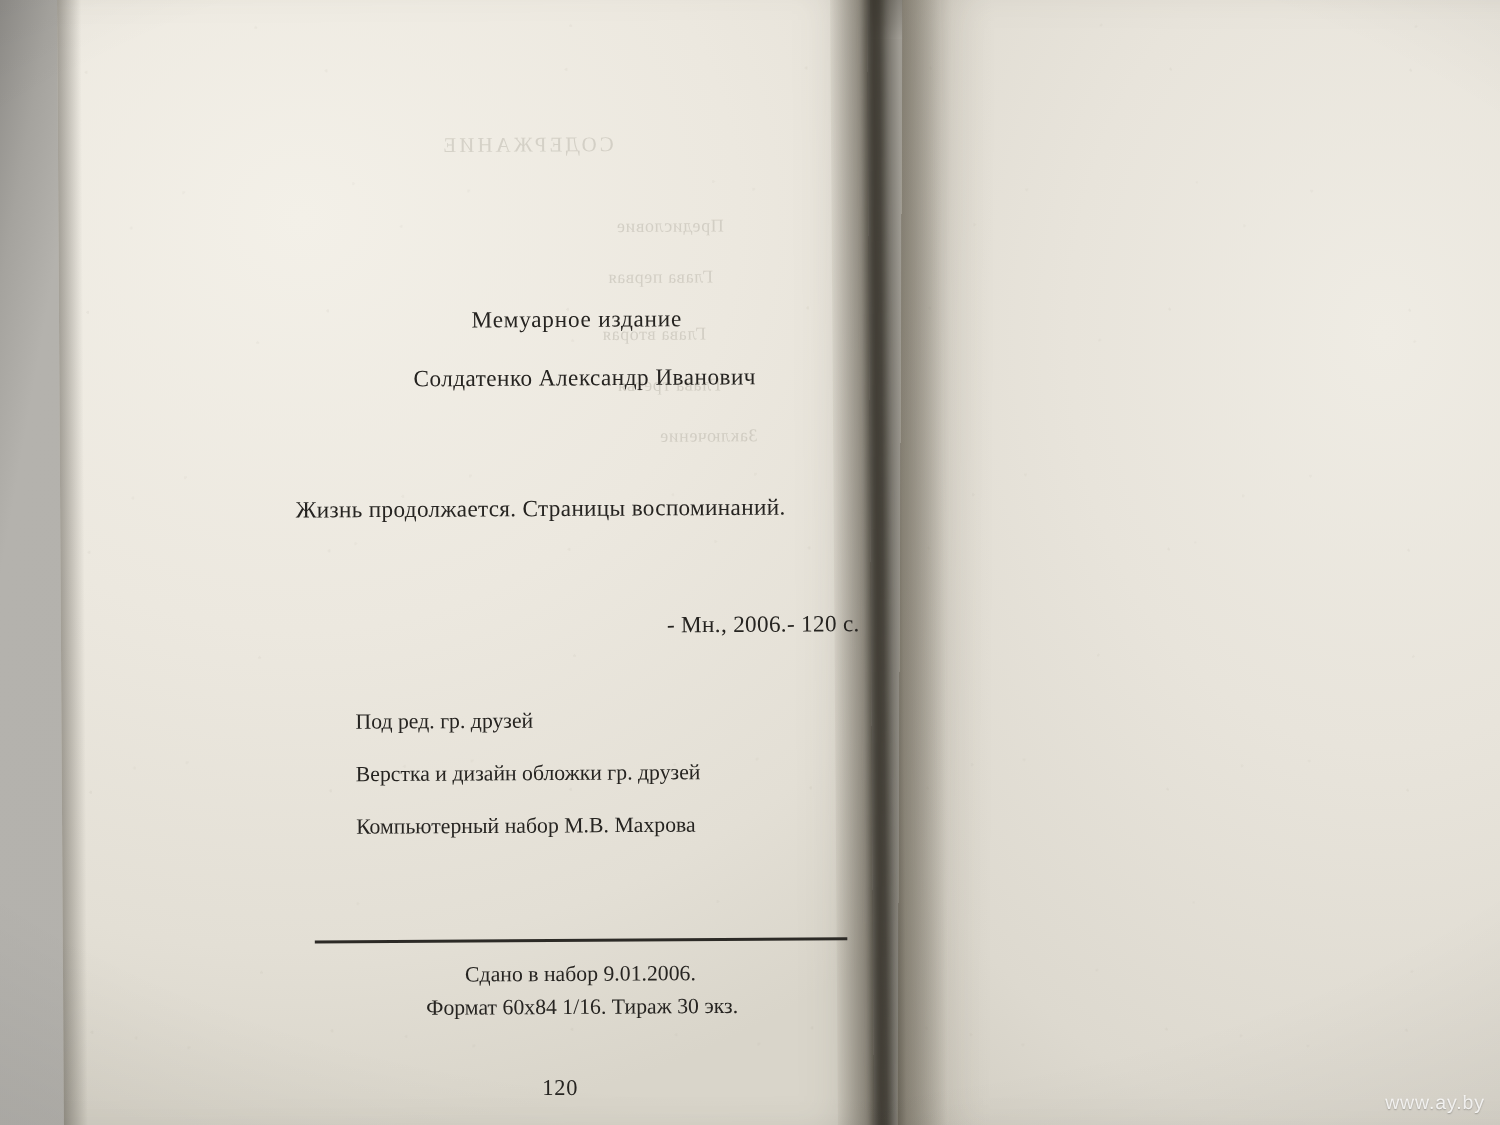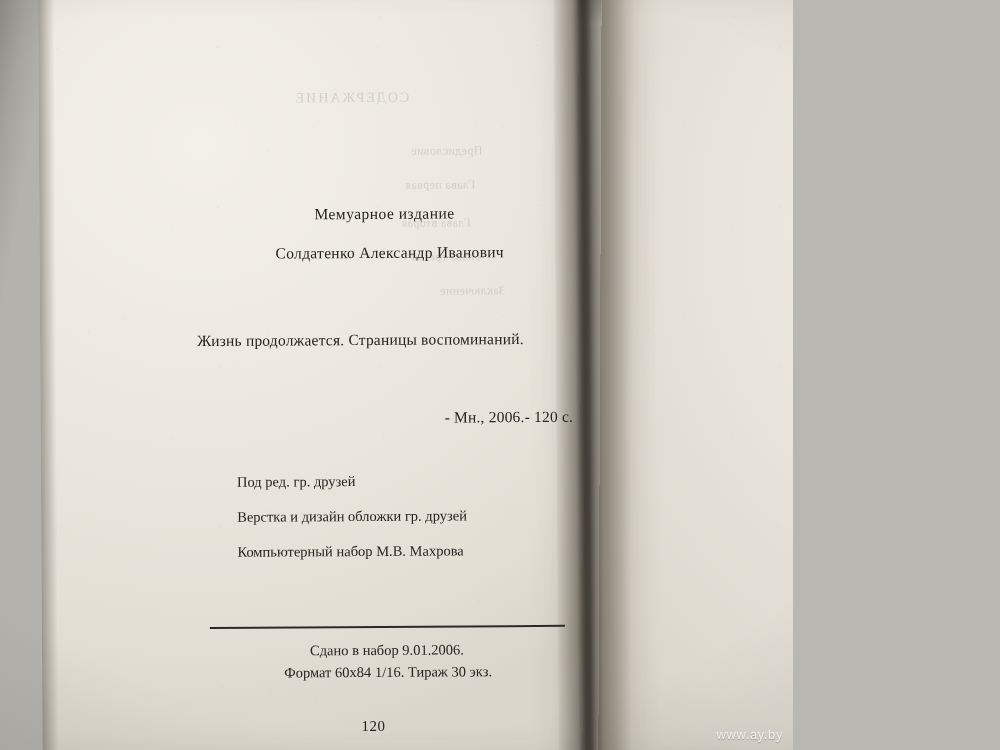--- a/index.html
+++ b/index.html
@@ -2,21 +2,21 @@
 <html><head>
 <meta charset="utf-8">
 <style>
   html, body {
     margin: 0;
     padding: 0;
     background: #b9b7b2;
   }
   #page {
     position: relative;
-    width: 793px;
+    width: 1000px;
     height: 750px;
     overflow: hidden;
     font-family: "Liberation Serif", serif;
     background: #d946ef;
   }
 
   
   .backdrop {
     position: absolute;
     inset: 0;

